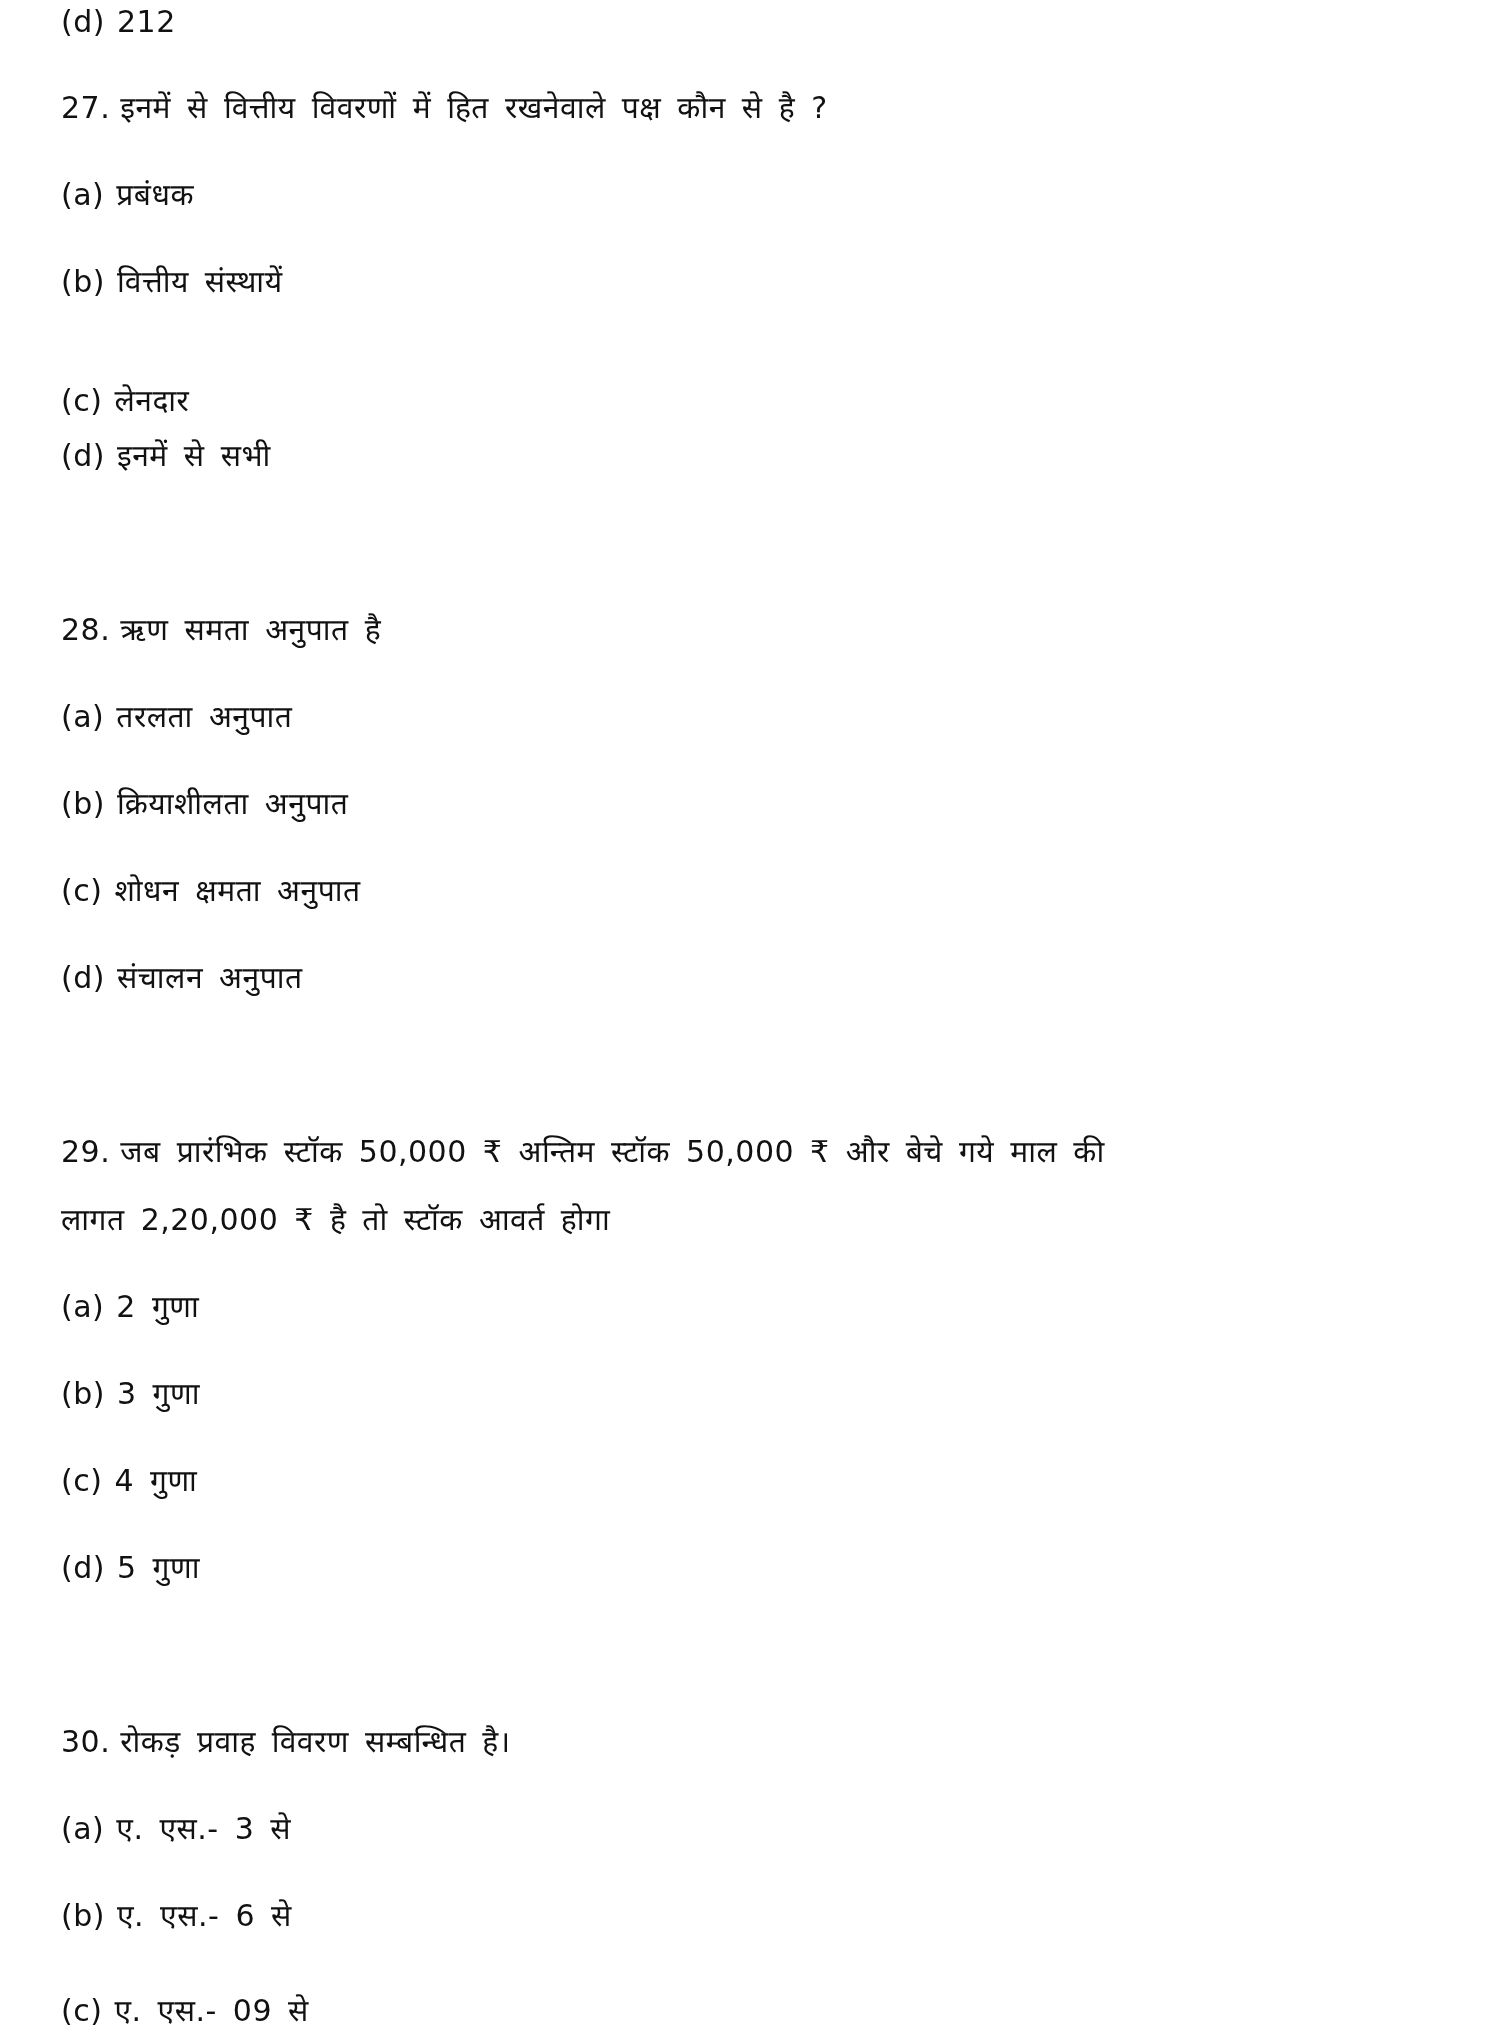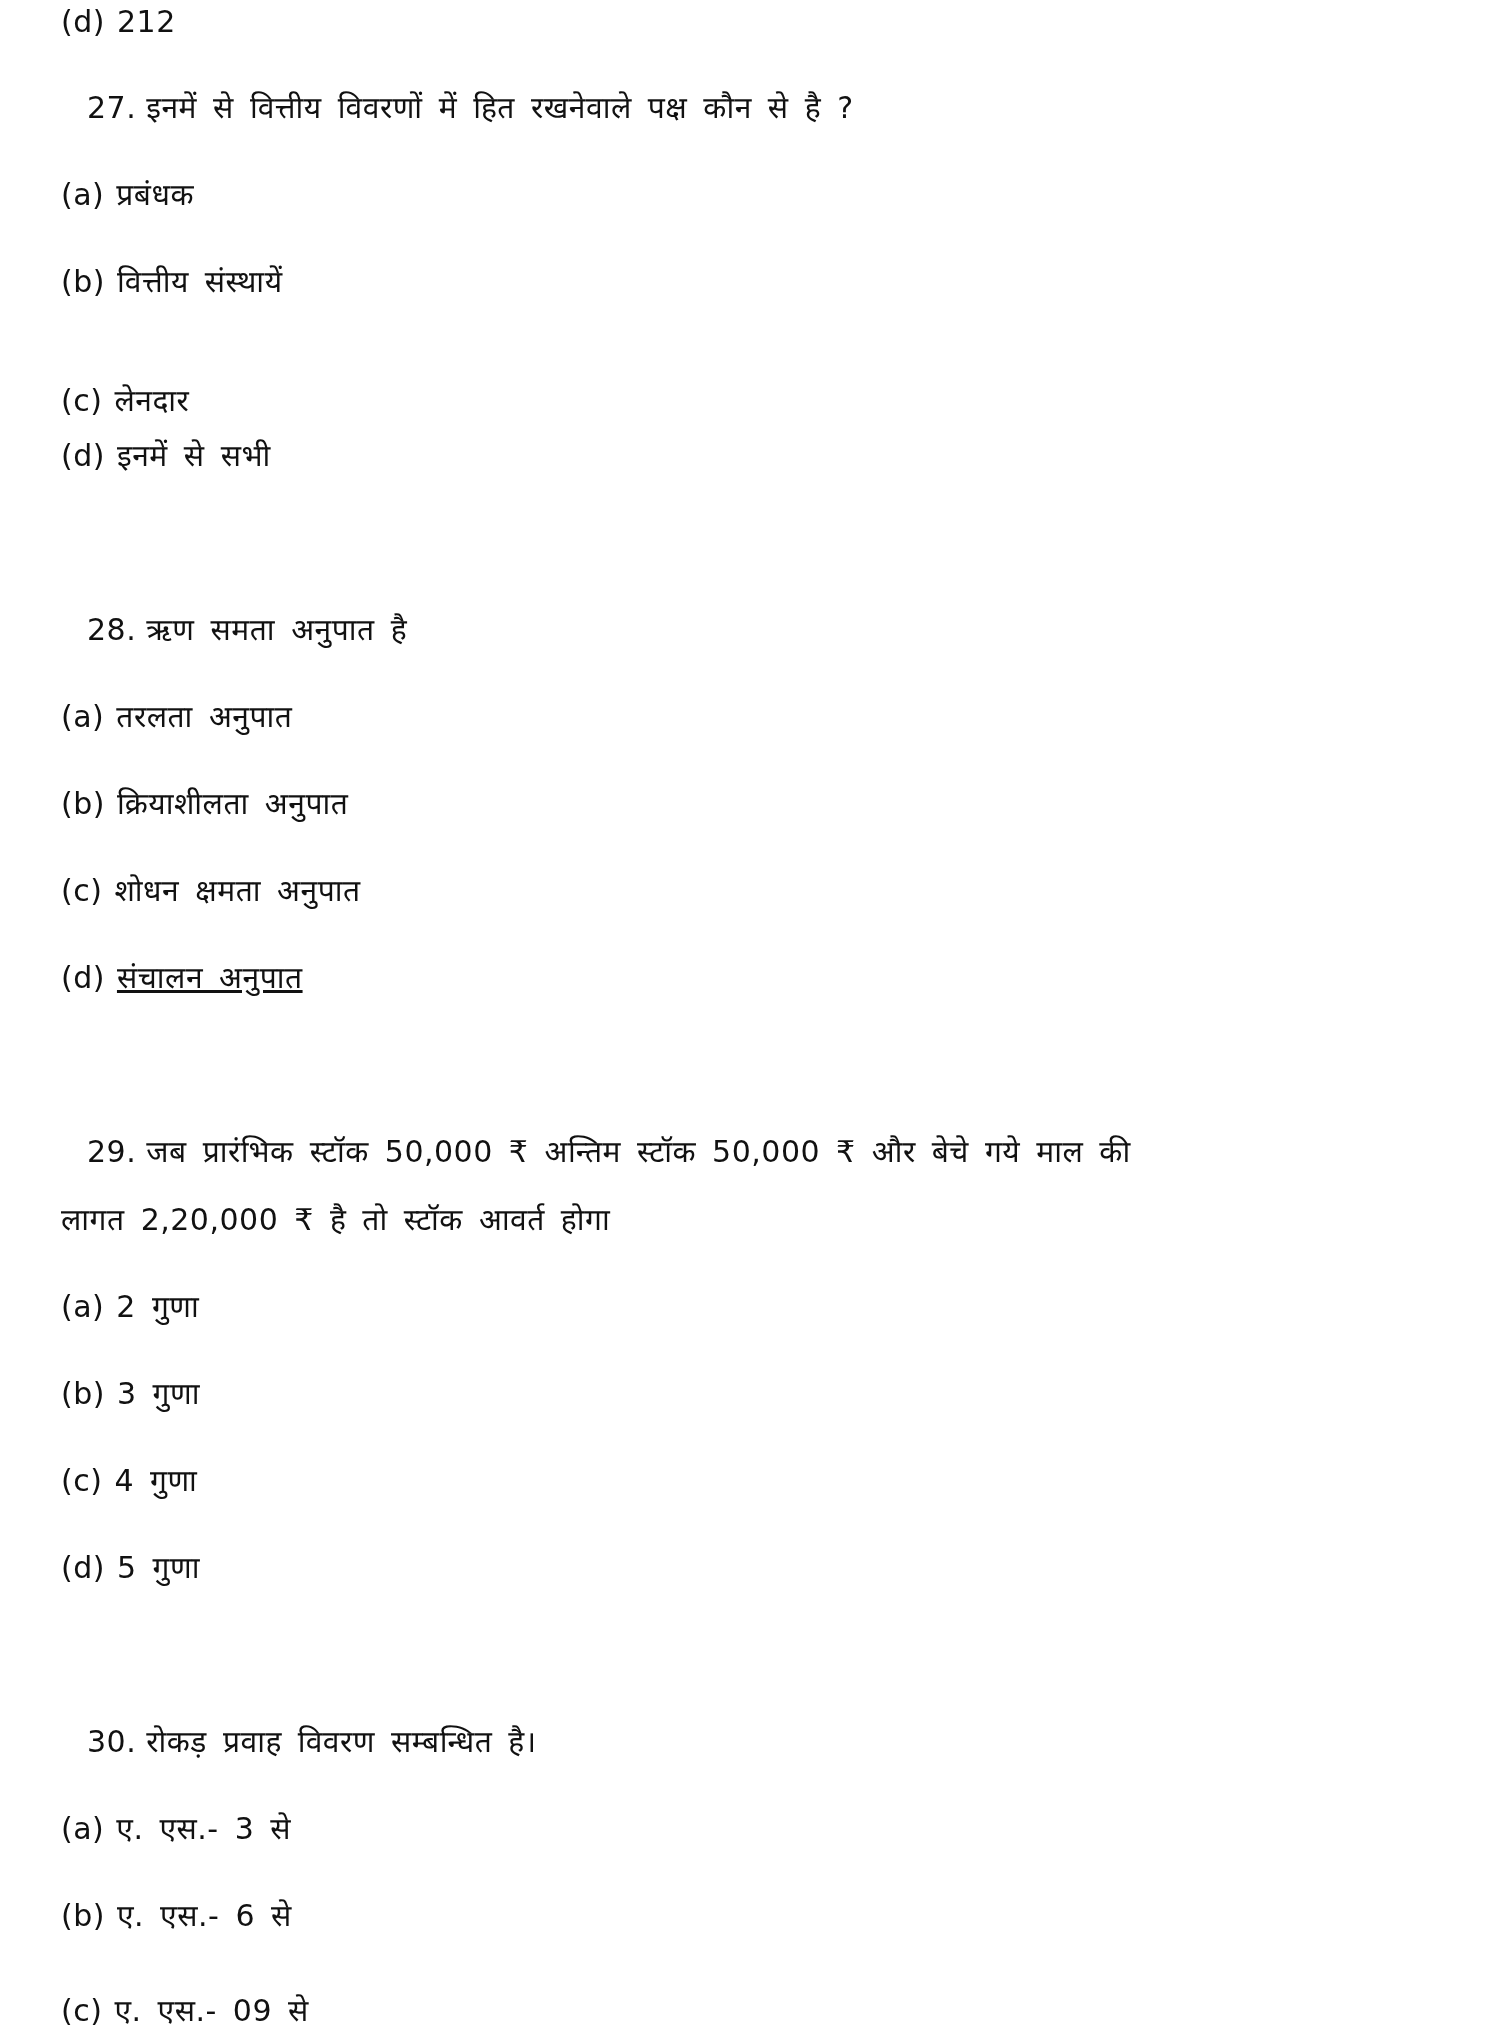--- a/index.html
+++ b/index.html
@@ -24,21 +24,20 @@
       letter-spacing: 0.5px;
       word-spacing: 6px;
     }
     .opt-label {
       display: inline-block;
       margin-right: 12px;
     }
     .q-num {
       display: inline-block;
       margin-right: 10px;
-      margin-left: 26px;
     }
   </style>
 </head>
 <body>
 
 <div class="line" style="top:0px;">
   <span class="opt-label">(d)</span><span>212</span>
 </div>
 
 <div class="line" style="top:86px;">
@@ -62,21 +61,21 @@
 </div>
 <div class="line" style="top:695px;">
   <span class="opt-label">(a)</span><span>तरलता अनुपात</span>
 </div>
 <div class="line" style="top:782px;">
   <span class="opt-label">(b)</span><span>क्रियाशीलता अनुपात</span>
 </div>
 <div class="line" style="top:869px;">
   <span class="opt-label">(c)</span><span>शोधन क्षमता अनुपात</span>
 </div>
-<div class="line" style="top:956px;text-decoration:underline;">
+<div class="line" style="top:956px;">
   <span class="opt-label">(d)</span><span>संचालन अनुपात</span>
 </div>
 
 <div class="line" style="top:1130px;text-align:right;">
   <span class="q-num">29.</span><span>जब प्रारंभिक स्टॉक 50,000 ₹ अन्तिम स्टॉक 50,000 ₹  और बेचे गये माल की</span>
 </div>
 <div class="line" style="top:1198px;">
   <span>लागत 2,20,000 ₹ है तो स्टॉक आवर्त होगा</span>
 </div>
 <div class="line" style="top:1285px;">

